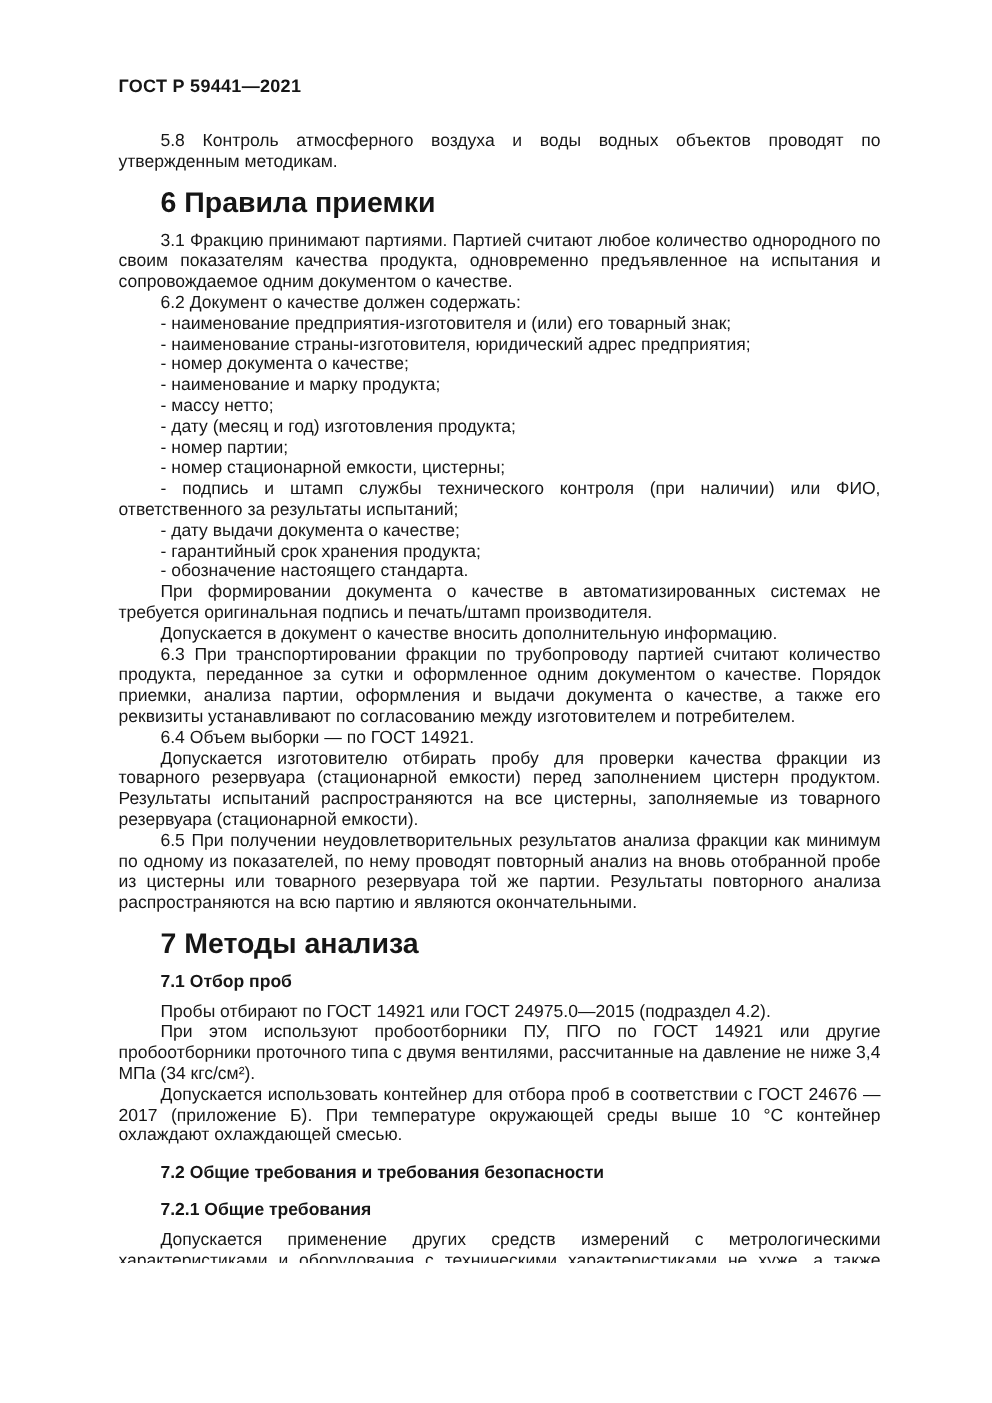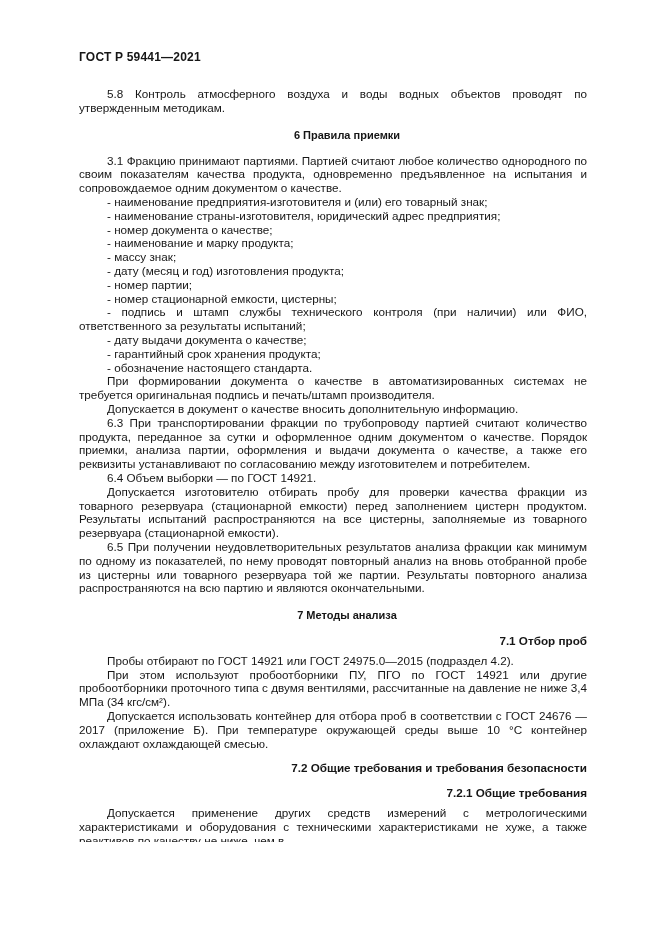--- a/index.html
+++ b/index.html
@@ -31,56 +31,57 @@
     width: 508px;
     font-size: 11.7px;
     line-height: 13.8px;
     text-align: justify;
   }
   .content p {
     margin: 0;
     text-indent: 28px;
   }
   .content .h1 {
-    font-size: 11px;
+    font-size: 19px;
     line-height: 15px;
     font-weight: bold;
     margin: 13px 0 11px 0;
     text-indent: 28px;
-    text-align: center;
+    text-align: left;
   }
   .content .h2 {
     font-size: 11.7px;
     font-weight: bold;
     margin: 11px 0 6px 0;
     text-indent: 28px;
-    text-align: right;
+    text-align: left;
   }
   .doc-footer {
     position: absolute;
     top: 866px;
     left: 79px;
     font-size: 12px;
   }
 </style>
 </head>
 <body>
 
 <div class="page">
   <div class="doc-header">ГОСТ Р 59441—2021</div>
 
   <div class="content">
       <p>5.8 Контроль атмосферного воздуха и воды водных объектов проводят по утвержденным методикам.</p>
       <div class="h1">6 Правила приемки</div>
       <p>3.1 Фракцию принимают партиями. Партией считают любое количество однородного по своим показателям качества продукта, одновременно предъявленное на испытания и сопровождаемое одним документом о качестве.</p>
+      <p>6.2 Документ о качестве должен содержать:</p>
       <p>- наименование предприятия-изготовителя и (или) его товарный знак;</p>
       <p>- наименование страны-изготовителя, юридический адрес предприятия;</p>
       <p>- номер документа о качестве;</p>
       <p>- наименование и марку продукта;</p>
-      <p>- массу знак;</p>
+      <p>- массу нетто;</p>
       <p>- дату (месяц и год) изготовления продукта;</p>
       <p>- номер партии;</p>
       <p>- номер стационарной емкости, цистерны;</p>
       <p>- подпись и штамп службы технического контроля (при наличии) или ФИО, ответственного за результаты испытаний;</p>
       <p>- дату выдачи документа о качестве;</p>
       <p>- гарантийный срок хранения продукта;</p>
       <p>- обозначение настоящего стандарта.</p>
       <p>При формировании документа о качестве в автоматизированных системах не требуется оригинальная подпись и печать/штамп производителя.</p>
       <p>Допускается в документ о качестве вносить дополнительную информацию.</p>
       <p>6.3 При транспортировании фракции по трубопроводу партией считают количество продукта, переданное за сутки и оформленное одним документом о качестве. Порядок приемки, анализа партии, оформления и выдачи документа о качестве, а также его реквизиты устанавливают по согласованию между изготовителем и потребителем.</p>

